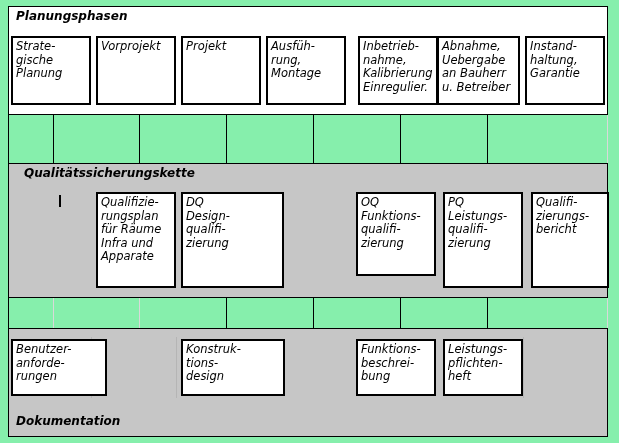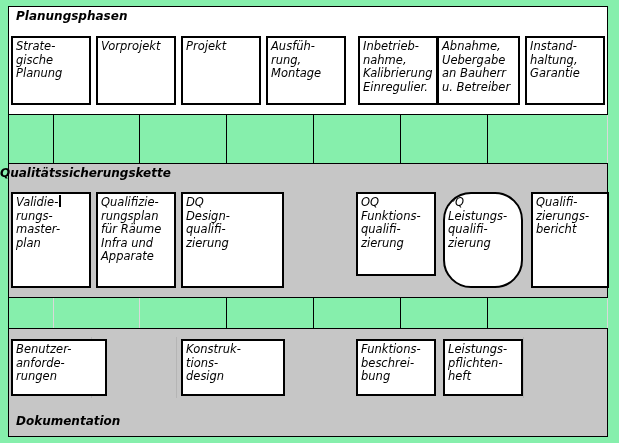--- a/index.html
+++ b/index.html
@@ -103,42 +103,38 @@
   <div class="gridline dark" style="left:53px;  top:115px; height:48px;"></div>
   <div class="gridline dark" style="left:139px; top:115px; height:48px;"></div>
   <div class="gridline dark" style="left:226px; top:115px; height:48px;"></div>
   <div class="gridline dark" style="left:313px; top:115px; height:48px;"></div>
   <div class="gridline dark" style="left:400px; top:115px; height:48px;"></div>
   <div class="gridline dark" style="left:487px; top:115px; height:48px;"></div>
   <div class="gridline" style="left:607px; top:115px; height:48px;"></div>
 
   <div class="band gray" style="left:8px; top:163px; width:600px; height:135px;"></div>
 
-  <div class="band-title" style="left:0; top:166px;">Qualitätssicherungskette</div>
+  <div class="band-title" style="left:24px; top:166px;">Qualitätssicherungskette</div>
 
-  <div class="node" style="left:11px; top:192px; width:80px; height:96px;">Validie-
-rungs-
-master-
-plan</div>
   <span class="caret" style="left:59px; top:195px; height:12px;"></span>
 
   <div class="node" style="left:96px; top:192px; width:80px; height:96px;">Qualifizie-
 rungsplan
 für Räume
 Infra und
 Apparate</div>
   <div class="node" style="left:181px; top:192px; width:103px; height:96px;">DQ
 Design-
 qualifi-
 zierung</div>
   <div class="node" style="left:356px; top:192px; width:80px; height:84px;">OQ
 Funktions-
 qualifi-
 zierung</div>
-  <div class="node" style="left:443px; top:192px; width:80px; height:96px;border-radius:28px;">PQ
+  <div class="node" style="left:443px; top:192px; width:80px; height:96px;">PQ
 Leistungs-
 qualifi-
 zierung</div>
   <div class="node" style="left:531px; top:192px; width:78px; height:96px;">Qualifi-
 zierungs-
 bericht</div>
 
   <div class="gridline dark" style="left:8px;   top:298px; height:30px;"></div>
   <div class="gridline" style="left:53px;  top:298px; height:30px;"></div>
   <div class="gridline" style="left:139px; top:298px; height:30px;"></div>

